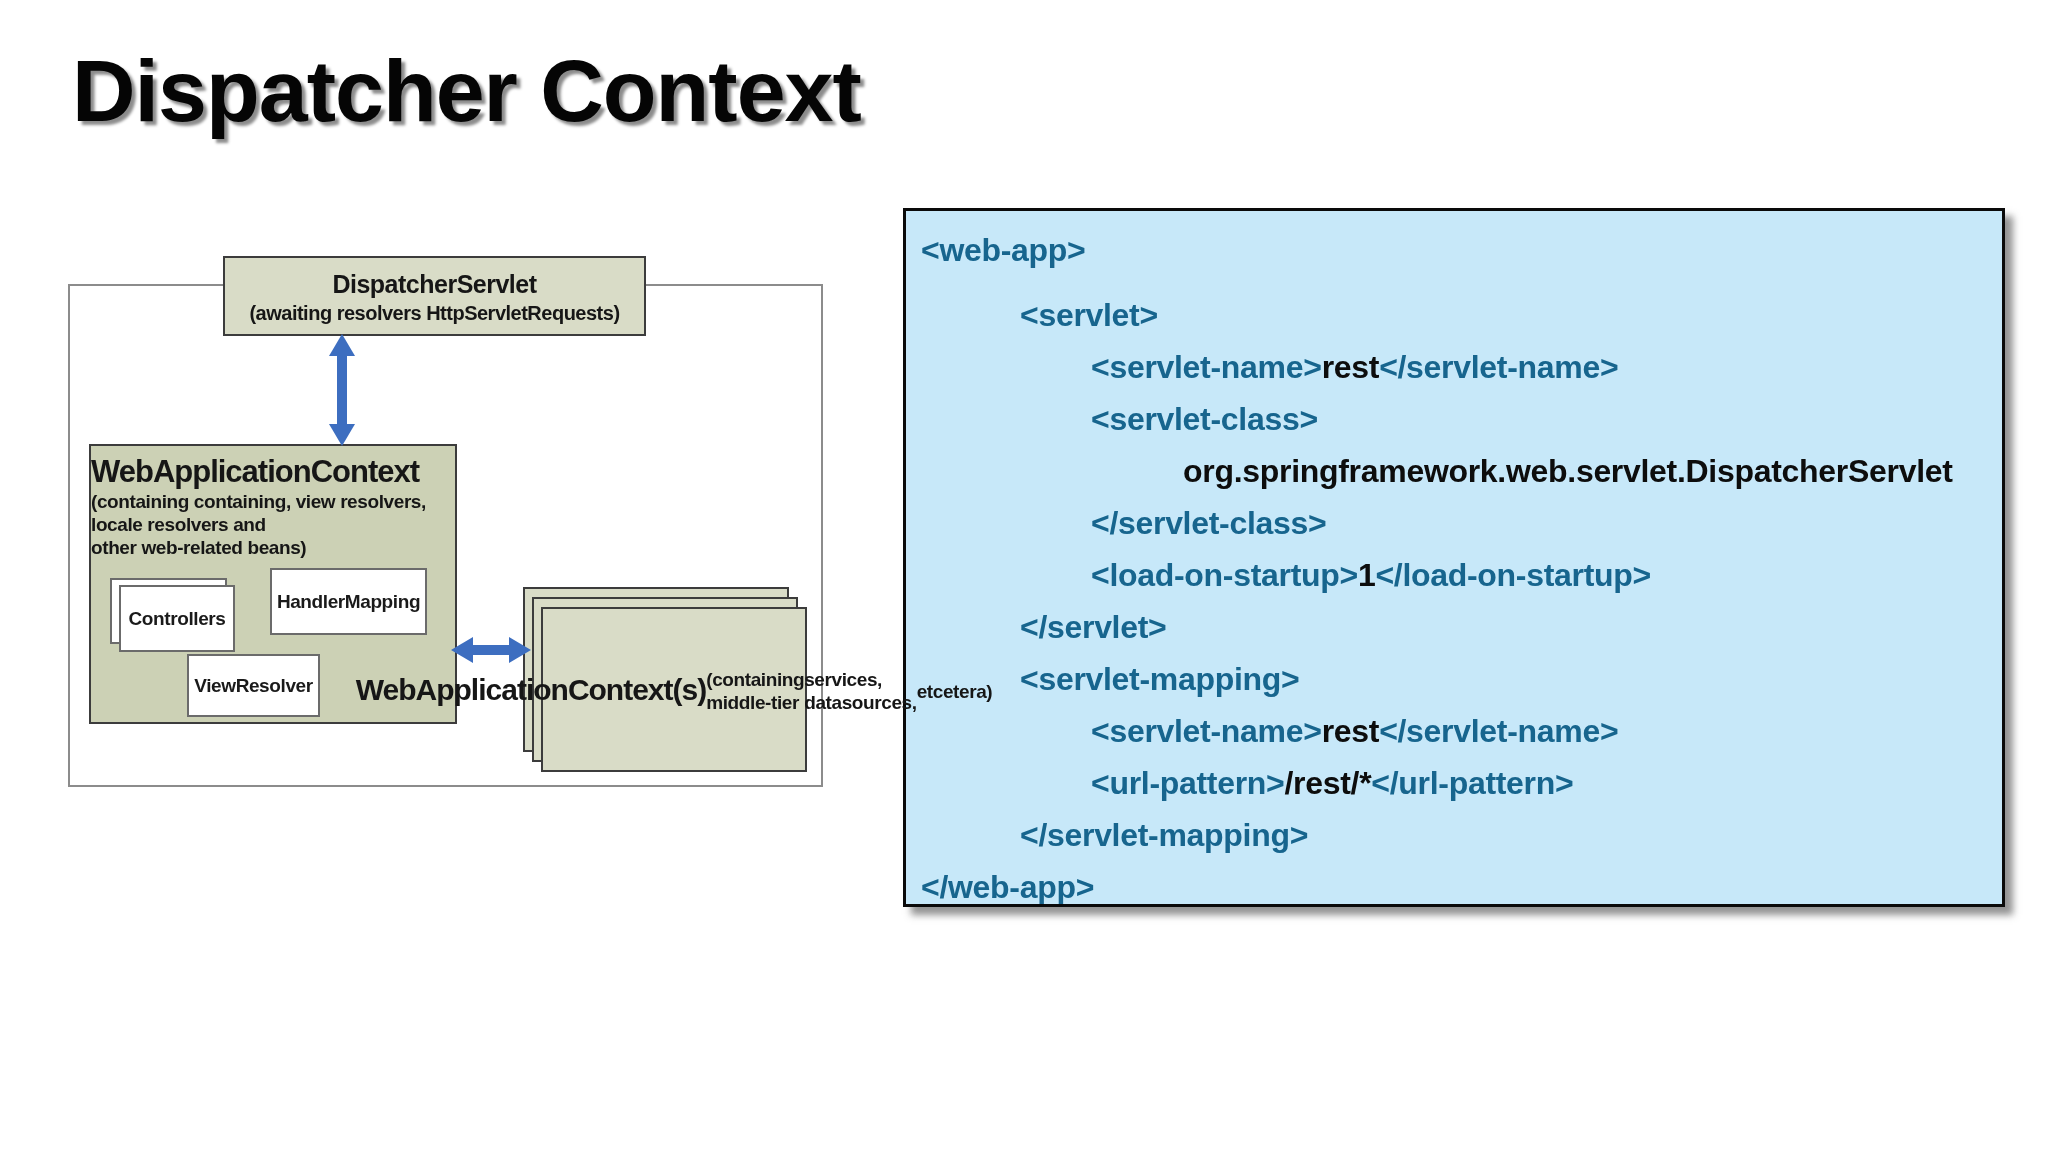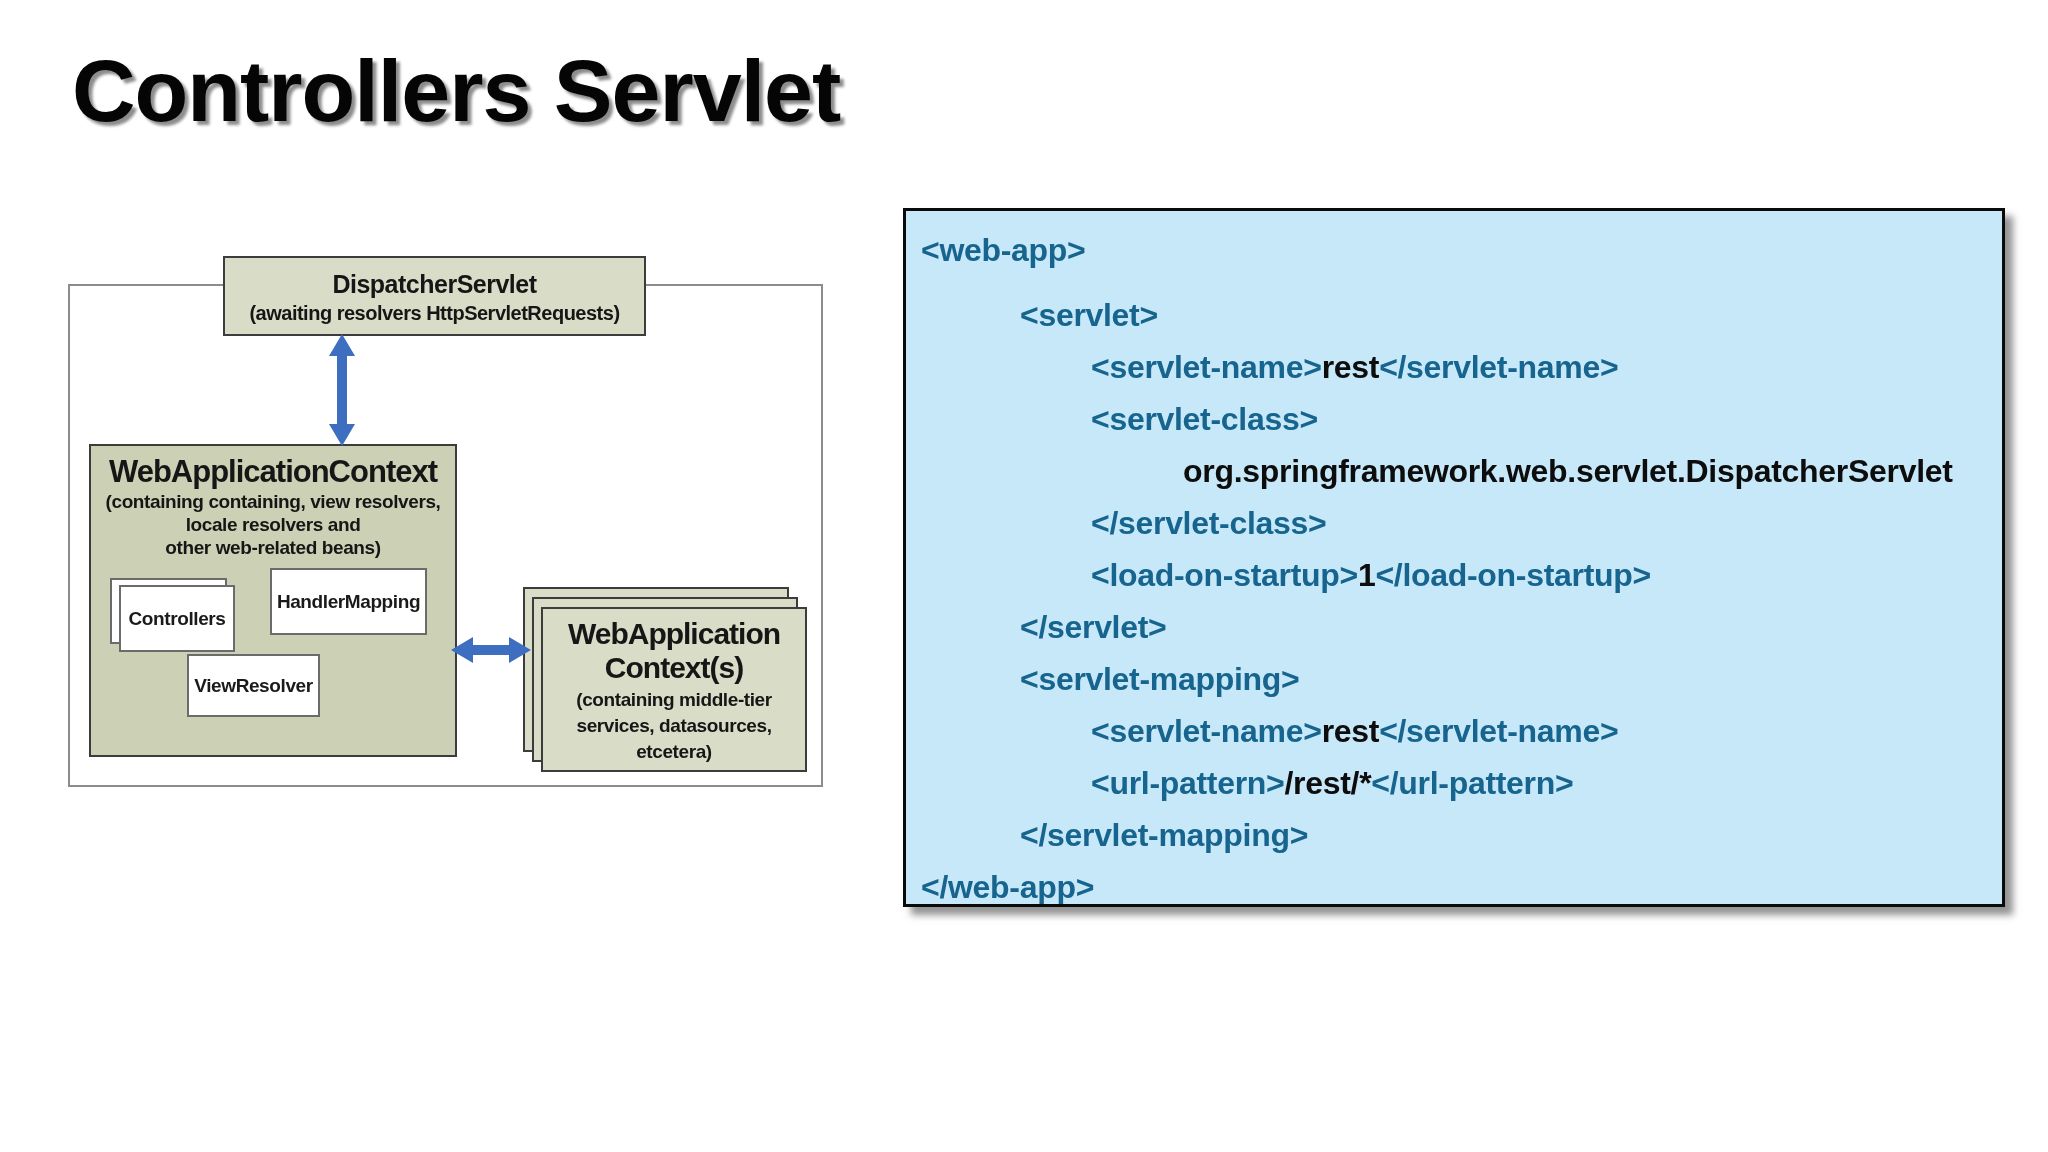--- a/index.html
+++ b/index.html
@@ -32,23 +32,23 @@
     position:absolute;left:223px;top:256px;width:423px;height:80px;z-index:3;
     display:flex;flex-direction:column;justify-content:center;align-items:center;
   }
   .dispatcher-title{font-size:25px;font-weight:700;letter-spacing:-0.5px;line-height:34px;}
   .dispatcher-sub{font-size:20px;font-weight:600;letter-spacing:-0.5px;line-height:24px;}
 
   .v-arrow{position:absolute;left:322px;top:334px;width:40px;height:112px;z-index:4;}
   .h-arrow{position:absolute;left:451px;top:634px;width:80px;height:32px;z-index:4;}
 
   .wac-box{
-    position:absolute;left:89px;top:444px;width:368px;height:313px;z-index:2;
+    position:absolute;left:89px;top:444px;width:368px;height:280px;z-index:2;
     background:#ccd1b5;border:2px solid #3c3c3c;box-sizing:border-box;
-    color:#161616;text-align:center;
+    color:#161616;text-align:left;
   }
   .wac-title{font-size:31px;font-weight:600;letter-spacing:-1px;margin-top:8px;line-height:36px;}
   .wac-sub{font-size:19px;font-weight:600;letter-spacing:-0.4px;line-height:23px;}
 
   .white-box{
     position:absolute;background:#ffffff;border:2px solid #6b6b6b;box-sizing:border-box;
     display:flex;align-items:center;justify-content:center;
     font-size:19px;font-weight:600;letter-spacing:-0.4px;color:#1a1a1a;
   }
   .controllers-back{left:19px;top:132px;width:117px;height:66px;}
@@ -57,21 +57,21 @@
   .viewresolver-box{left:96px;top:208px;width:133px;height:63px;z-index:3;}
 
   .stack-card{
     position:absolute;width:266px;height:165px;
     background:#d9dcc7;border:2px solid #3c3c3c;box-sizing:border-box;z-index:2;
   }
   .stack-back{left:523px;top:587px;}
   .stack-mid{left:532px;top:597px;}
   .stack-front{
     left:541px;top:607px;z-index:3;
-    display:flex;flex-direction:column;justify-content:center;align-items:center;
+    display:flex;flex-direction:row;justify-content:center;align-items:center;
     color:#161616;text-align:left;
   }
   .stack-title{font-size:30px;font-weight:600;letter-spacing:-1px;line-height:34px;}
   .stack-sub{font-size:19px;font-weight:600;letter-spacing:-0.4px;line-height:23px;margin-top:3px;}
 
   
   .code-panel{
     position:absolute;left:903px;top:208px;width:1102px;height:699px;
     background:#c7e8f9;border:3px solid #0a0a0a;box-sizing:border-box;
     box-shadow:8px 8px 7px rgba(60,60,60,0.55);
@@ -82,21 +82,21 @@
     letter-spacing:-0.3px;
   }
   .code-line .tag{color:#17658e;}
   .code-line .plain{color:#0d0d0d;}
 </style>
 </head>
 <body>
 
 <div id="slide">
 
-  <div class="slide-title">Controllers Servlet</div>
+  <div class="slide-title">Dispatcher Context</div>
 
   <div>
     <div class="outer-container"></div>
 
     <div class="olive-box dispatcher-box">
       <div class="dispatcher-title">DispatcherServlet</div>
       <div class="dispatcher-sub">(awaiting resolvers HttpServletRequests)</div>
     </div>
 
     <svg class="v-arrow" viewBox="0 0 40 112" xmlns="http://www.w3.org/2000/svg">

